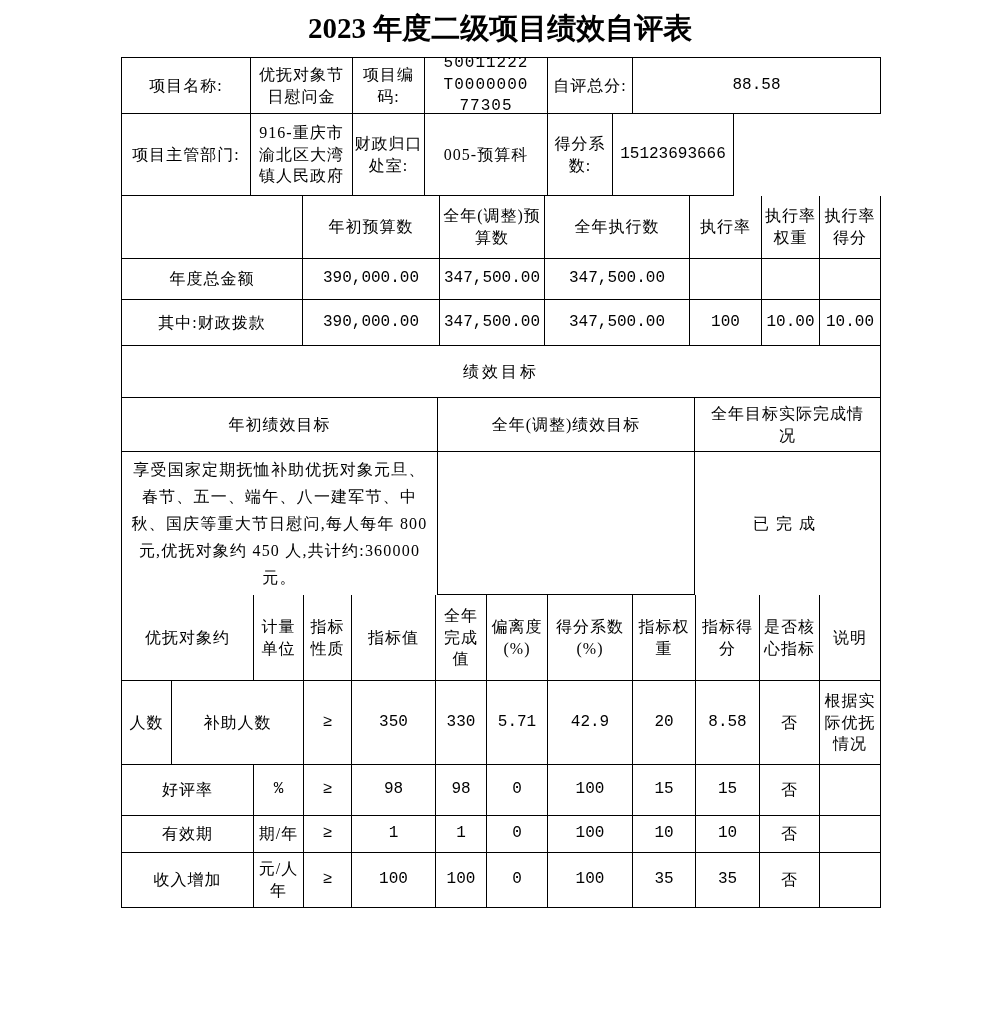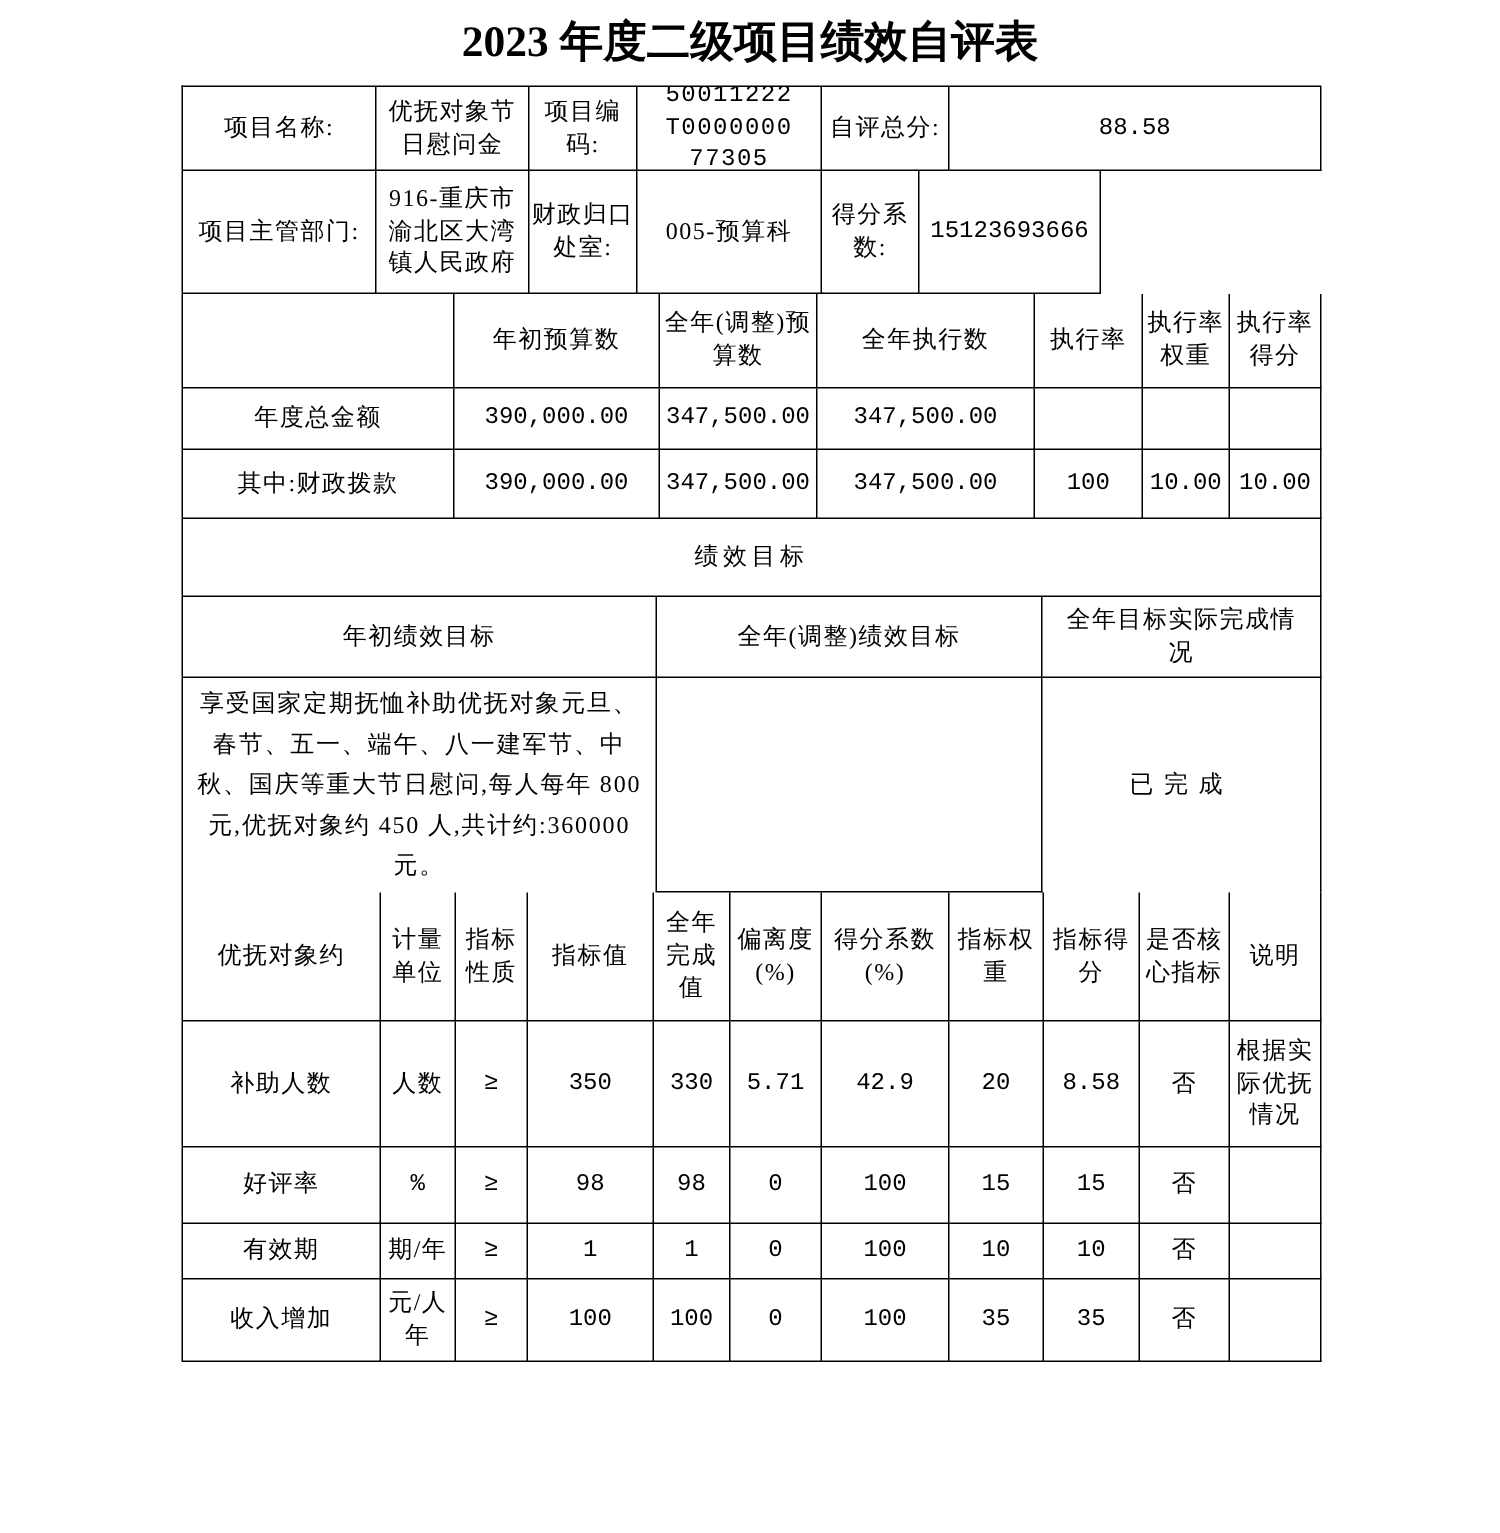--- a/index.html
+++ b/index.html
@@ -114,22 +114,22 @@
       <div class="c" style="width:51px">全年完成值</div>
       <div class="c" style="width:61px">偏离度(%)</div>
       <div class="c" style="width:85px">得分系数(%)</div>
       <div class="c" style="width:63px">指标权重</div>
       <div class="c" style="width:64px">指标得分</div>
       <div class="c" style="width:60px">是否核心指标</div>
       <div class="c" style="width:61px">说明</div>
     </div>
 
     <div class="row" style="height:84px">
+      <div class="c" style="width:50px">人数</div>
       <div class="c" style="width:132px">补助人数</div>
-      <div class="c" style="width:50px">人数</div>
       <div class="c num" style="width:48px">≥</div>
       <div class="c num" style="width:84px">350</div>
       <div class="c num" style="width:51px">330</div>
       <div class="c num" style="width:61px">5.71</div>
       <div class="c num" style="width:85px">42.9</div>
       <div class="c num" style="width:63px">20</div>
       <div class="c num" style="width:64px">8.58</div>
       <div class="c" style="width:60px">否</div>
       <div class="c" style="width:61px">根据实际优抚情况</div>
     </div>

